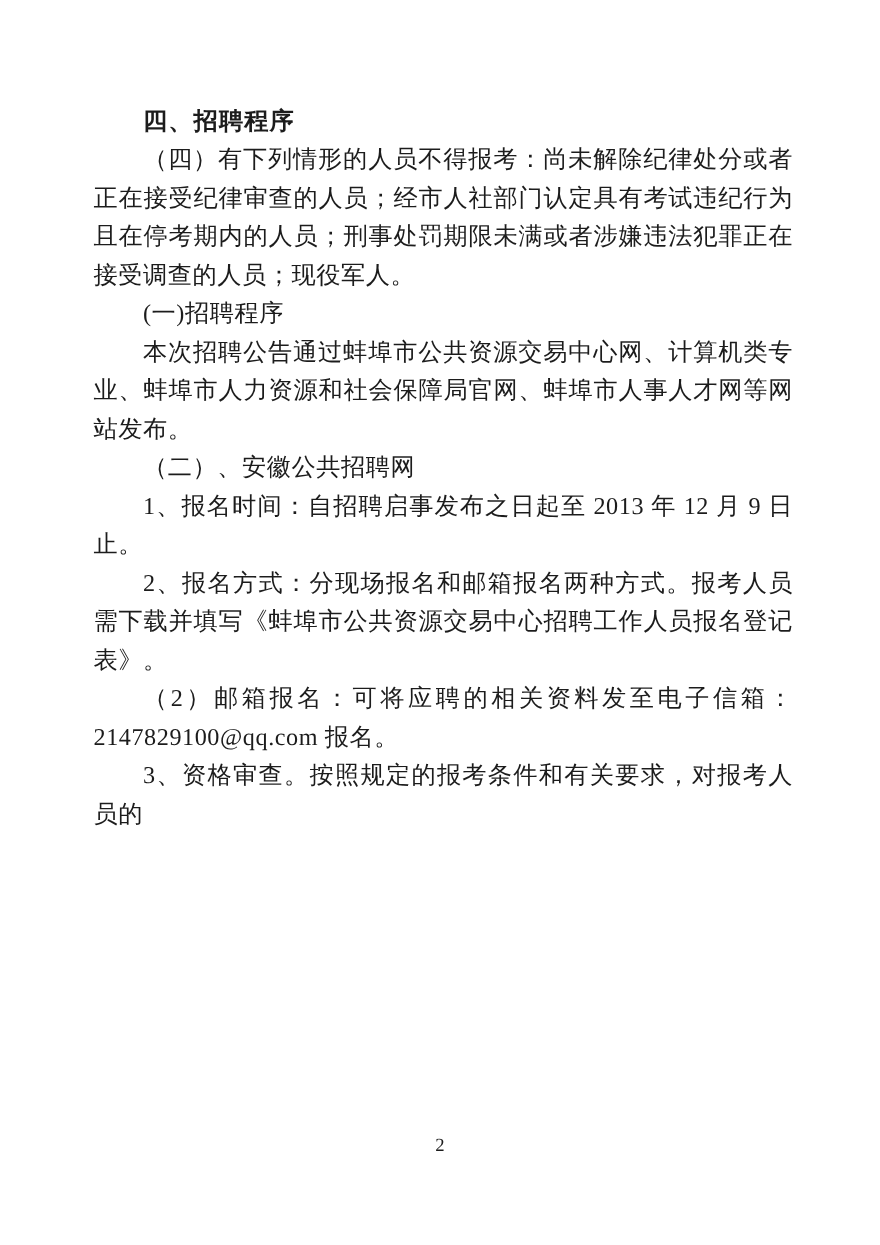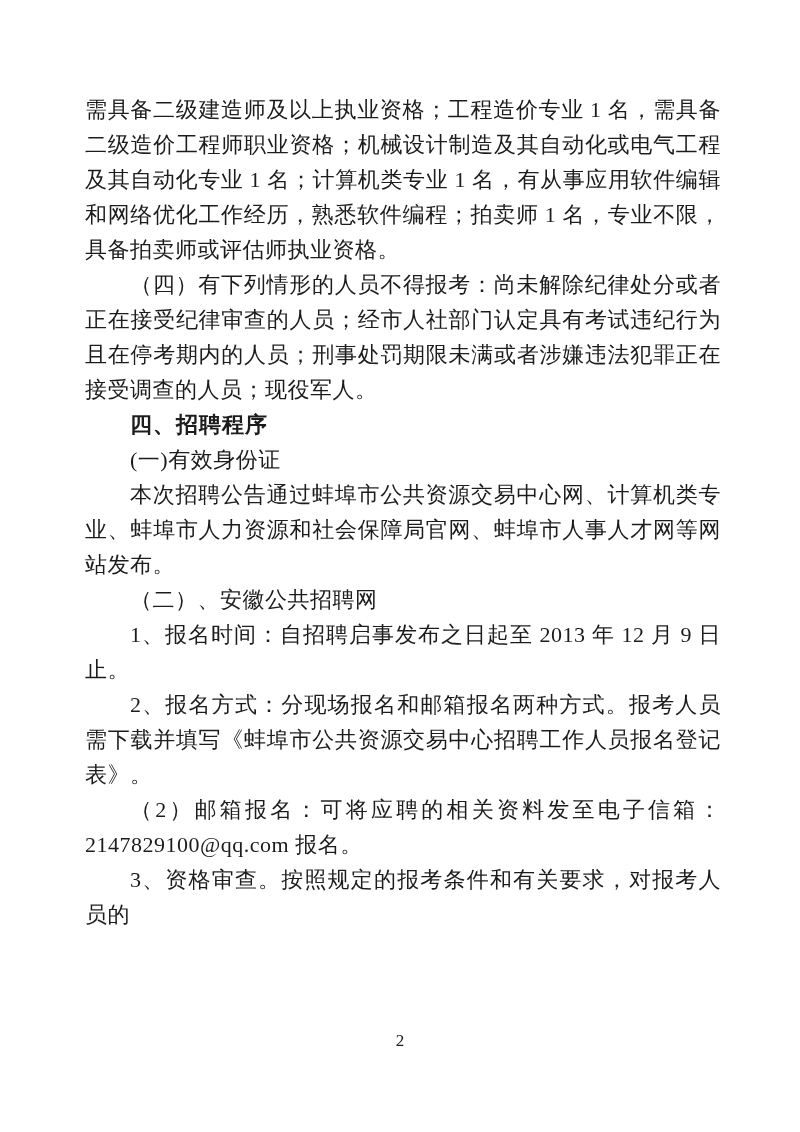--- a/index.html
+++ b/index.html
@@ -47,24 +47,23 @@
     font-size: 17px;
     line-height: 22px;
     color: #1c1c1c;
   }
 </style>
 </head>
 <body>
 
 <div class="page">
   <div class="content">
-    <p>需具备二级建造师及以上执业资格；工程造价专业 1 名，需具备二级造价工程师职业资格；机械设计制造及其自动化或电气工程及其自动化专业 1 名；计算机类专业 1 名，有从事应用软件编辑和网络优化工作经历，熟悉软件编程；拍卖师 1 名，专业不限，具备拍卖师或评估师执业资格。</p>
+    <p class="indent heading">四、招聘程序</p>
     <p class="indent">（四）有下列情形的人员不得报考：尚未解除纪律处分或者正在接受纪律审查的人员；经市人社部门认定具有考试违纪行为且在停考期内的人员；刑事处罚期限未满或者涉嫌违法犯罪正在接受调查的人员；现役军人。</p>
-    <p class="indent heading">四、招聘程序</p>
-    <p class="indent">(一)有效身份证</p>
+    <p class="indent">(一)招聘程序</p>
     <p class="indent">本次招聘公告通过蚌埠市公共资源交易中心网、计算机类专业、蚌埠市人力资源和社会保障局官网、蚌埠市人事人才网等网站发布。</p>
     <p class="indent">（二）、安徽公共招聘网</p>
     <p class="indent">1、报名时间：自招聘启事发布之日起至 2013 年 12 月 9 日止。</p>
     <p class="indent">2、报名方式：分现场报名和邮箱报名两种方式。报考人员需下载并填写《蚌埠市公共资源交易中心招聘工作人员报名登记表》。</p>
     <p class="indent">（2）邮箱报名：可将应聘的相关资料发至电子信箱：2147829100@qq.com 报名。</p>
     <p class="indent">3、资格审查。按照规定的报考条件和有关要求，对报考人员的</p>
   </div>
   <div class="page-footer">2</div>
 </div>
 

